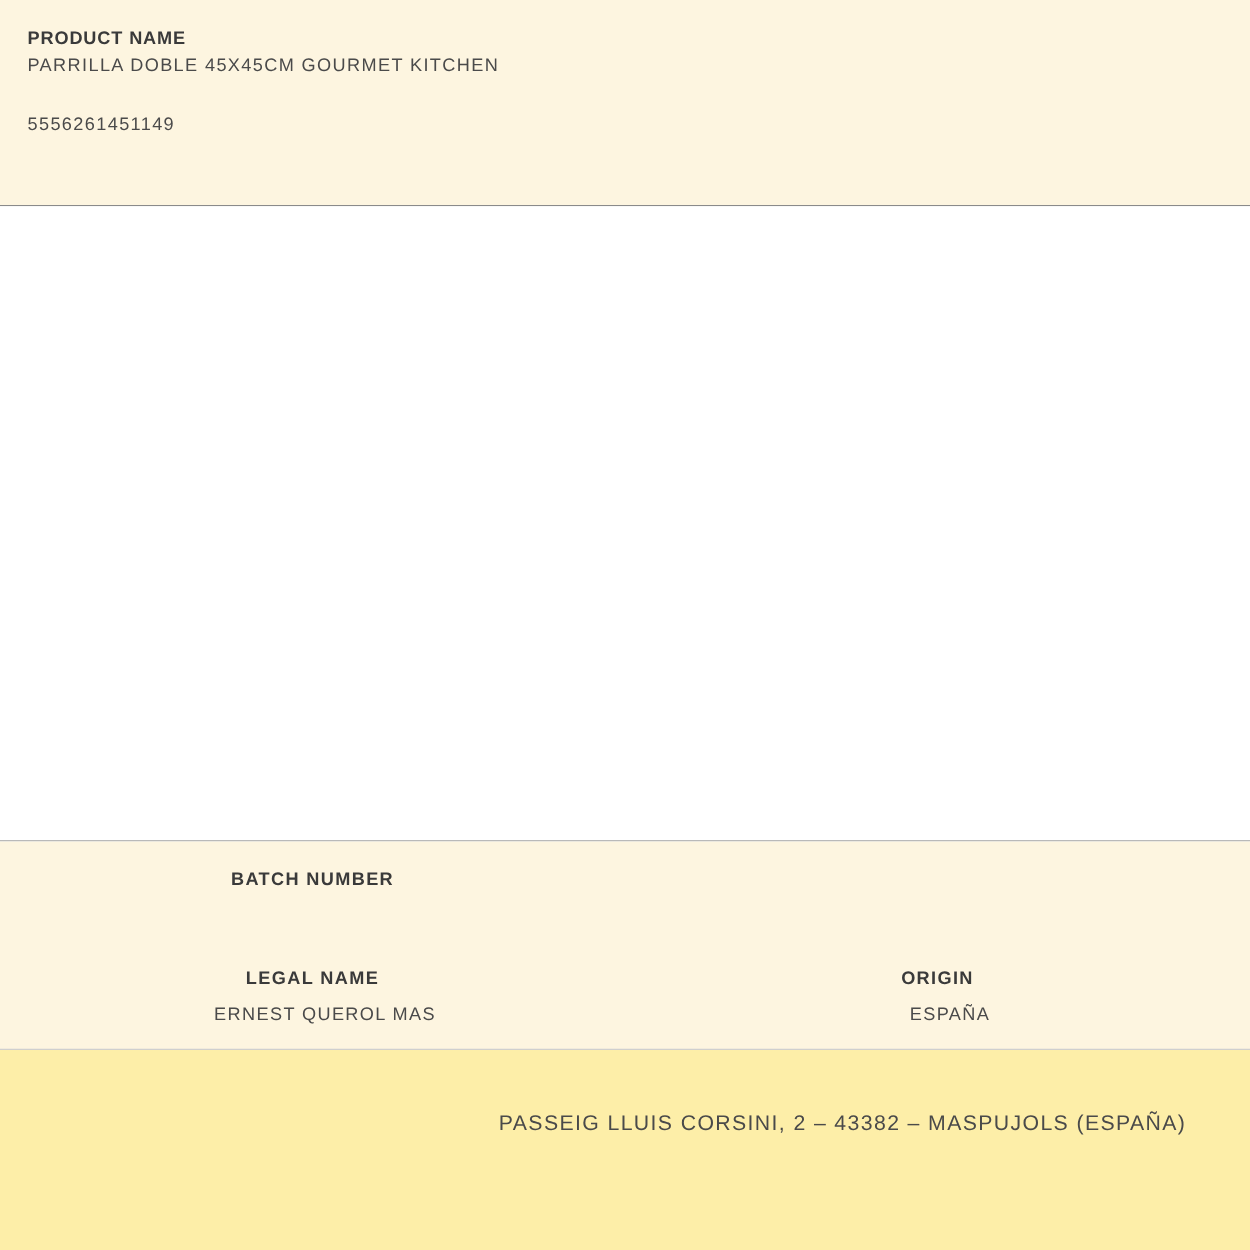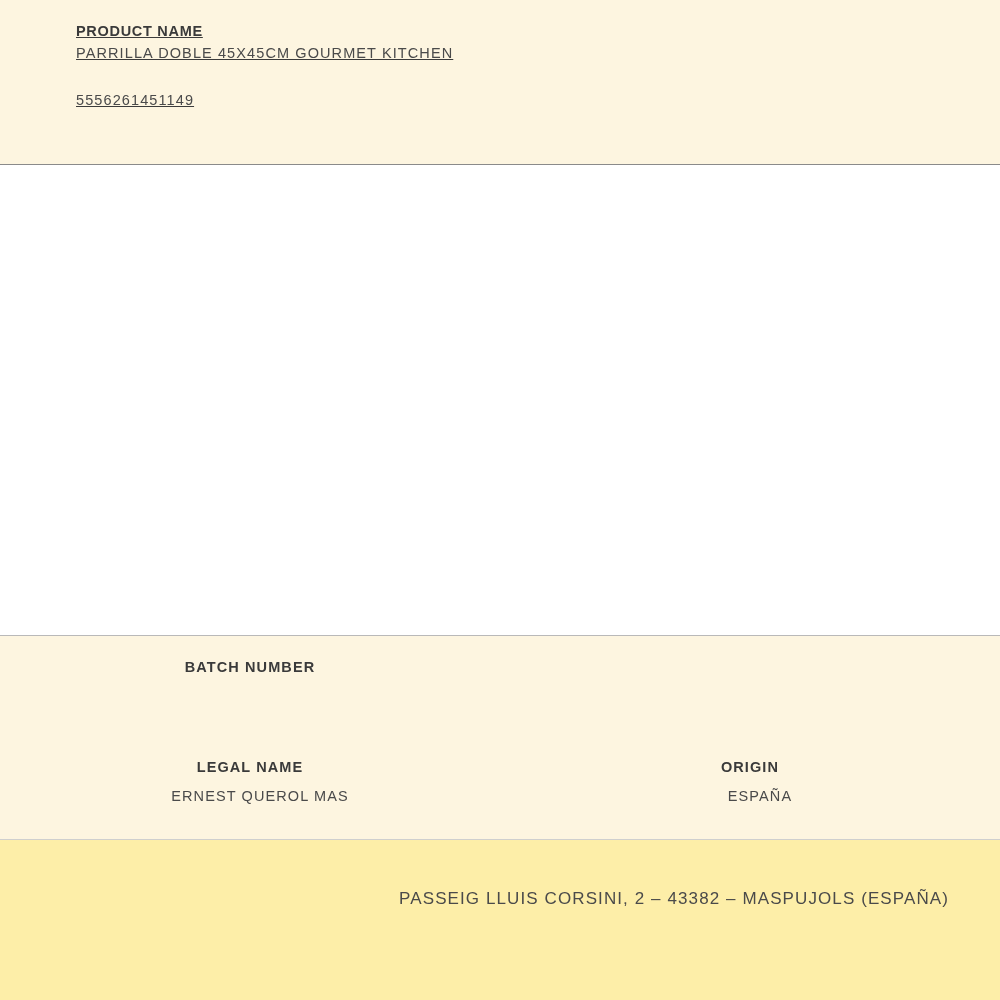--- a/index.html
+++ b/index.html
@@ -24,22 +24,21 @@
 
   
   .header-block {
     background: #fdf5e0;
     padding: 22px 0 14px 0;
     border-bottom: 1px solid #8a8a8a;
     height: 165px;
     box-sizing: border-box;
   }
   .field {
-    padding-left: 76px;
-    text-decoration: underline;
+    padding-left: 22px;
   }
   .field + .field {
     margin-top: 28px;
   }
   .field-label {
     font-size: 14.5px;
     font-weight: bold;
     letter-spacing: 0.7px;
     color: #3a3a3a;
     text-transform: uppercase;
@@ -60,21 +59,21 @@
     border-bottom: 1px solid #b9b9b9;
     position: relative;
   }
 
   
   .info-block {
     background: #fdf5e0;
     border-bottom: 1px solid #cfcfcf;
     padding: 22px 0 18px 0;
     box-sizing: border-box;
-    height: 204px;
+    height: 167px;
   }
   .info-row {
     display: flex;
     width: 100%;
   }
   .info-cell {
     width: 50%;
     text-align: center;
     box-sizing: border-box;
   }
@@ -89,21 +88,21 @@
   .info-value {
     font-size: 14.5px;
     letter-spacing: 1.1px;
     color: #4a4a4a;
     margin-top: 10px;
     line-height: 1.3;
     min-height: 18px;
     padding-left: 20px;
   }
   .info-row.second {
-    margin-top: 53px;
+    margin-top: 32px;
   }
 
   
   .gpsr-block {
     background: #fdeea8;
     height: 160px;
     box-sizing: border-box;
     padding-top: 38px;
     position: relative;
   }

